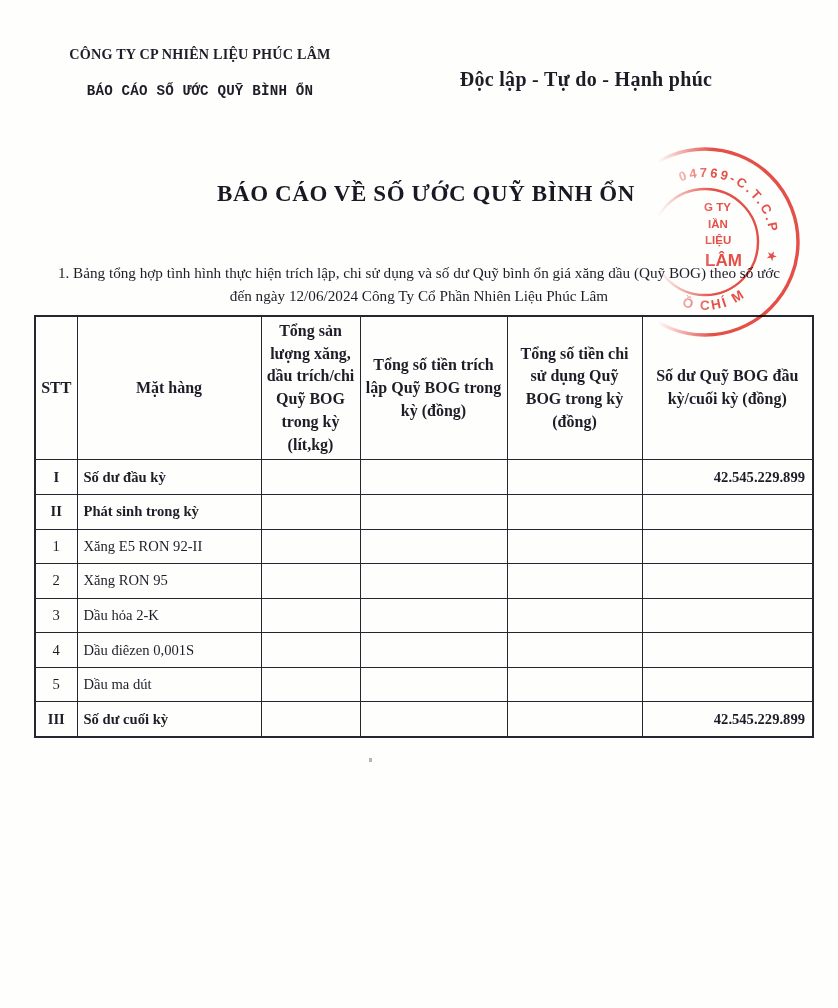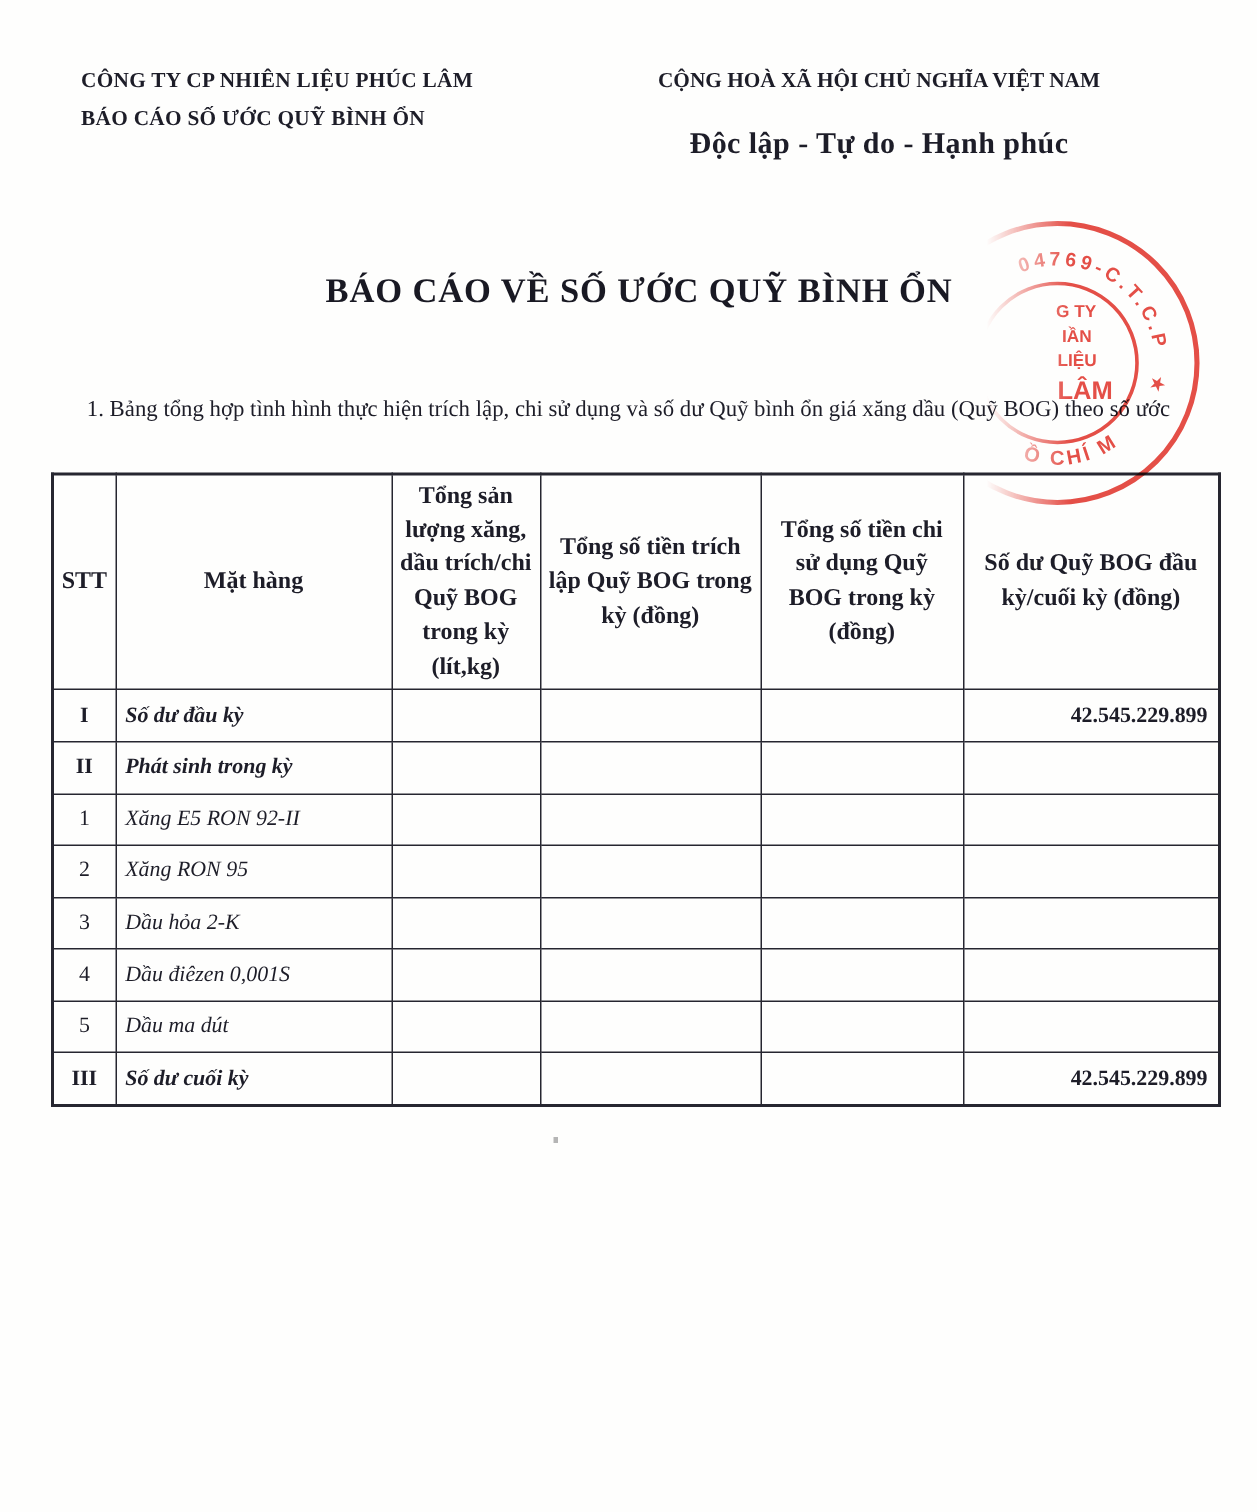--- a/index.html
+++ b/index.html
@@ -6,23 +6,23 @@
   html, body { width: 838px; height: 1008px; }
   body {
     position: relative;
     background: #fefefd;
     font-family: "Liberation Serif", serif;
     color: #1d1d28;
     overflow: hidden;
   }
   .header-left {
     position: absolute; left: 54px; top: 46px; width: 292px;
-    text-align: left; font-weight: bold; font-size: 14.2px; letter-spacing: .2px;
-  }
-  .header-left .line2 { margin-top: 8px; }
+    text-align: center; font-weight: bold; font-size: 14.2px; letter-spacing: .2px;
+  }
+  .header-left .line2 { margin-top: 20px; font-family: Liberation Mono, monospace; }
   .header-right {
     position: absolute; left: 412px; top: 46px; width: 348px;
     text-align: center; font-weight: bold; font-size: 14.2px;
   }
   .header-right .motto { margin-top: 22px; font-size: 20px; letter-spacing: .3px; }
   .header-right .place-date {
     margin-top: 18px; font-style: italic; font-size: 14.6px;
     position: relative; left: 26px; letter-spacing: .2px;
   }
   .doc-title {
@@ -47,48 +47,48 @@
   .bog-table th {
     font-weight: bold; font-size: 16px; line-height: 1.42;
     text-align: center; vertical-align: middle; padding: 3px 4px;
     height: 131px;
   }
   .bog-table td {
     height: 34.6px; font-size: 14.6px; vertical-align: middle;
     padding: 0 5px;
   }
   .bog-table td:nth-child(1) { text-align: center; }
-  .bog-table td:nth-child(2) { text-align: left; padding-left: 6px; font-style: italic; }
+  .bog-table td:nth-child(2) { text-align: left; padding-left: 6px; }
   .bog-table td:nth-child(6) { text-align: right; padding-right: 7px; padding-left: 12px; }
   .bog-table tr.bold-row td { font-weight: bold; }
   .stamp {
     position: absolute; left: 600px; top: 140px;
     mix-blend-mode: multiply; opacity: .9;
     font-family: "Liberation Sans", sans-serif;
     z-index: 5;
   }
   .speck { position: absolute; left: 369px; top: 758px; width: 3px; height: 4px; background: #b5b5b5; }
 </style>
 </head>
 <body>
 
 <div class="header-left">
   <div class="line1">CÔNG TY CP NHIÊN LIỆU PHÚC LÂM</div>
   <div class="line2">BÁO CÁO SỐ ƯỚC QUỸ BÌNH ỔN</div>
 </div>
 
 <div class="header-right">
-  <div class="country">CỘNG HOÀ XÃ HỘI CHỦ NGHĨA VIỆT NAM</div>
   <div class="motto">Độc lập - Tự do - Hạnh phúc</div>
 </div>
 
 <div class="doc-title">BÁO CÁO VỀ SỐ ƯỚC QUỸ BÌNH ỔN</div>
 
 <div class="intro">
   <div>1. Bảng tổng hợp tình hình thực hiện trích lập, chi sử dụng và số dư Quỹ bình ổn giá xăng dầu (Quỹ BOG) theo số ước</div>
+  <div>đến ngày 12/06/2024 Công Ty Cổ Phần Nhiên Liệu Phúc Lâm</div>
 </div>
 
 <table class="bog-table">
   <colgroup>
     <col style="width:42px">
       <col style="width:184px">
       <col style="width:99px">
     <col style="width:147px">
       <col style="width:135px">
       <col style="width:171px">

